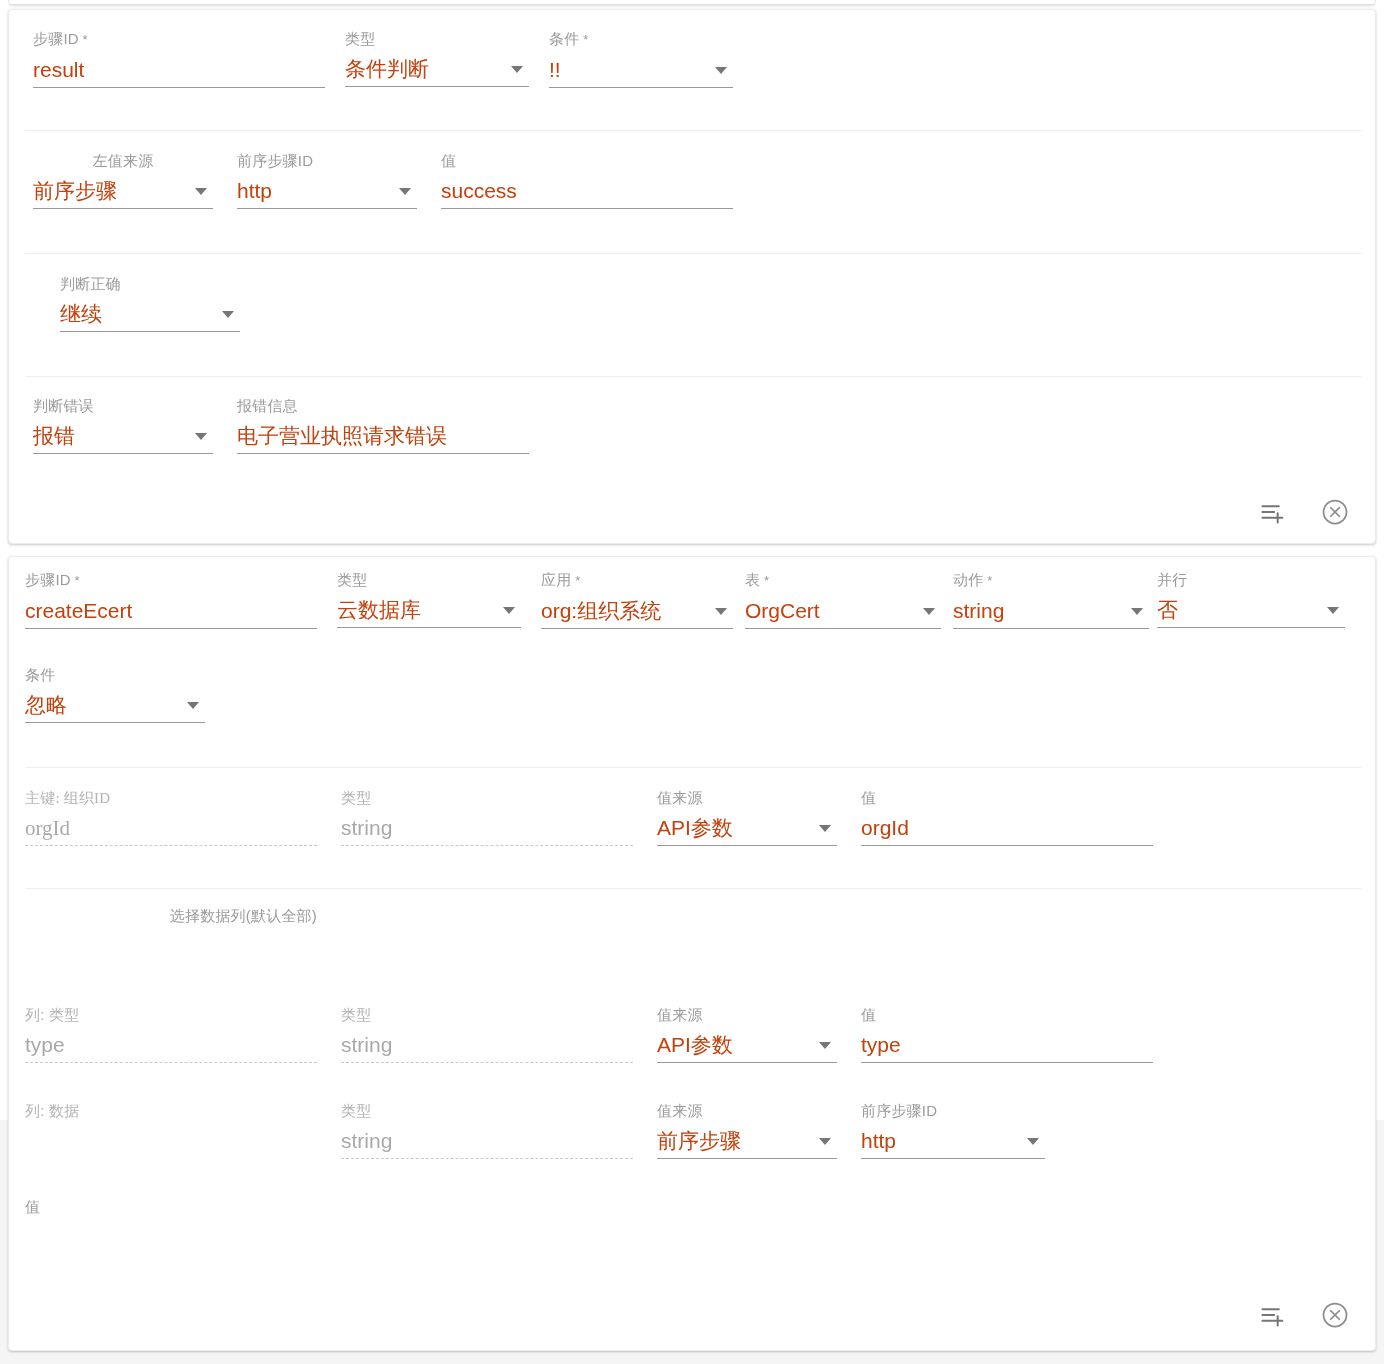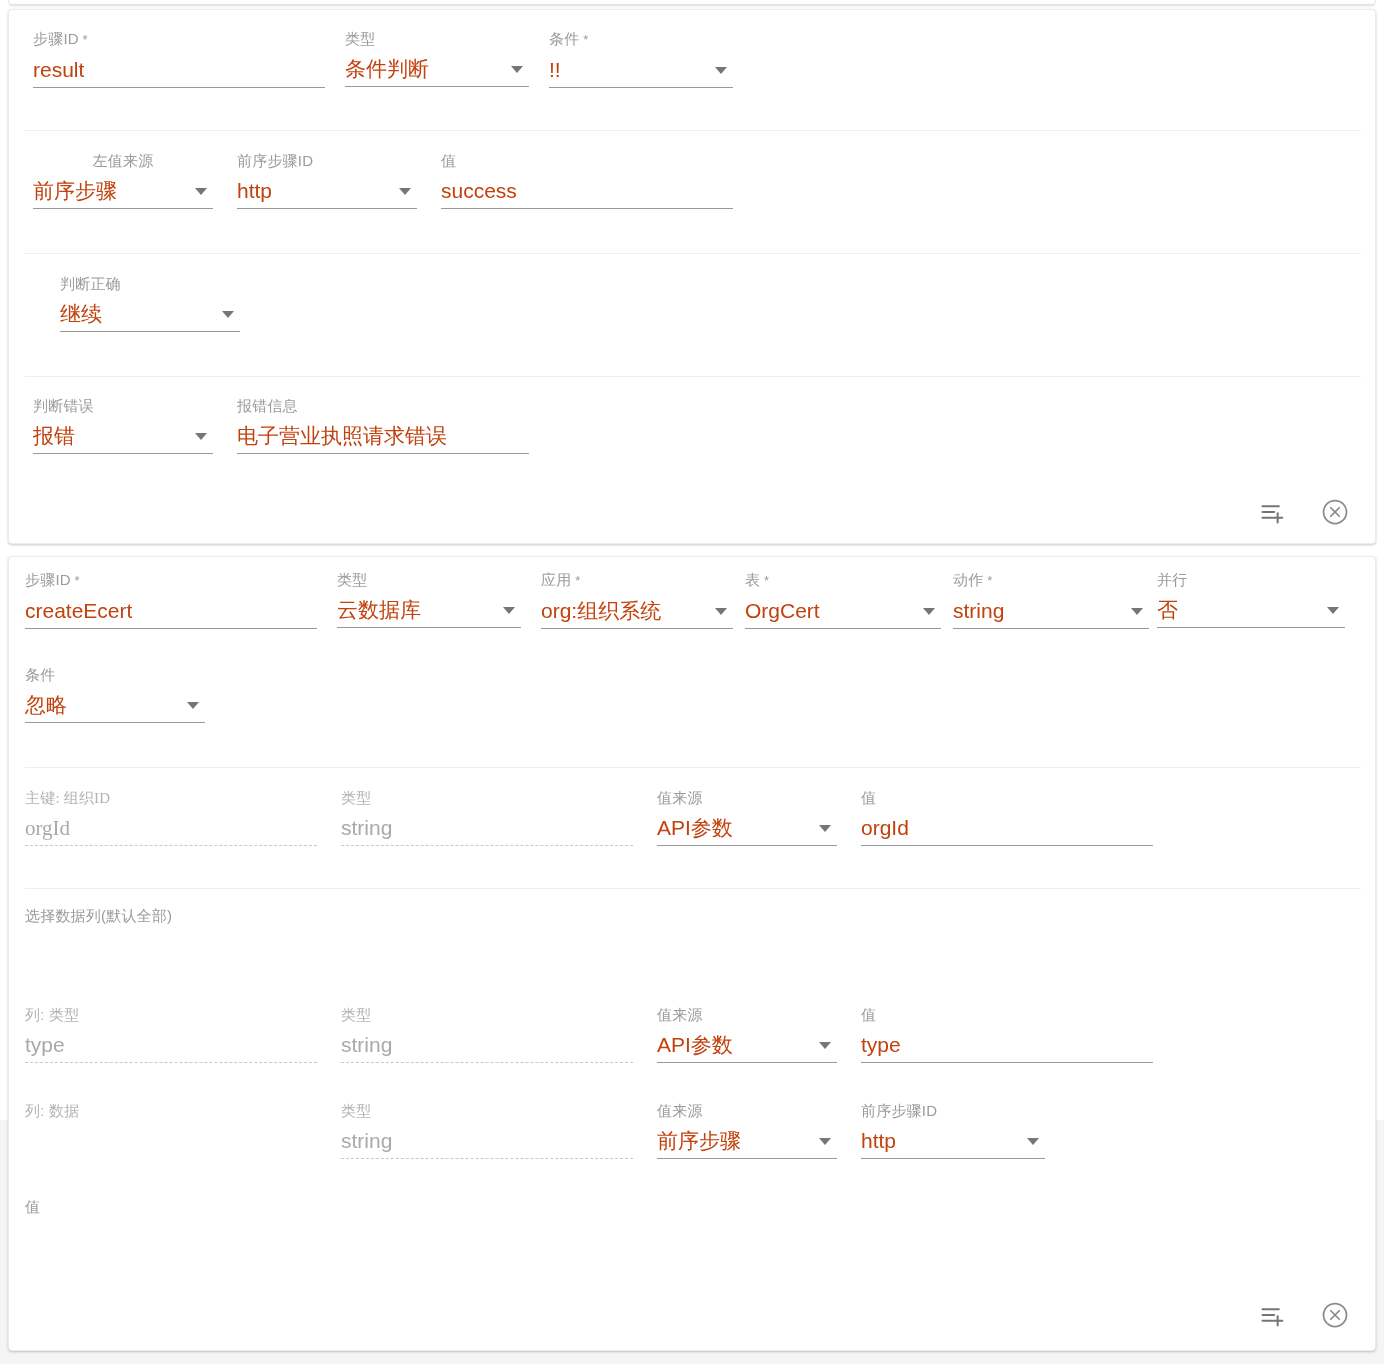--- a/index.html
+++ b/index.html
@@ -286,21 +286,21 @@
       <div class="field" style="left:852px; top:232px; width:292px;">
         <div class="lbl">值</div>
         <div class="valrow">
           <div class="val">orgId</div>
         </div>
       </div>
       <div class="divider" style="top:331px;"></div>
     </div>
 
     <div class="section">
-      <div class="field" style="left:16px; top:350px; width:292px;">
+      <div class="field" style="left:16px; top:350px; width:292px;text-align:right;">
         <div class="lbl">选择数据列(默认全部)</div>
       </div>
     </div>
 
     <div class="section">
       <div class="field disabled" style="left:16px; top:449px; width:292px;">
         <div class="lbl">列: 类型</div>
         <div class="valrow">
           <div class="val">type</div>
         </div>

